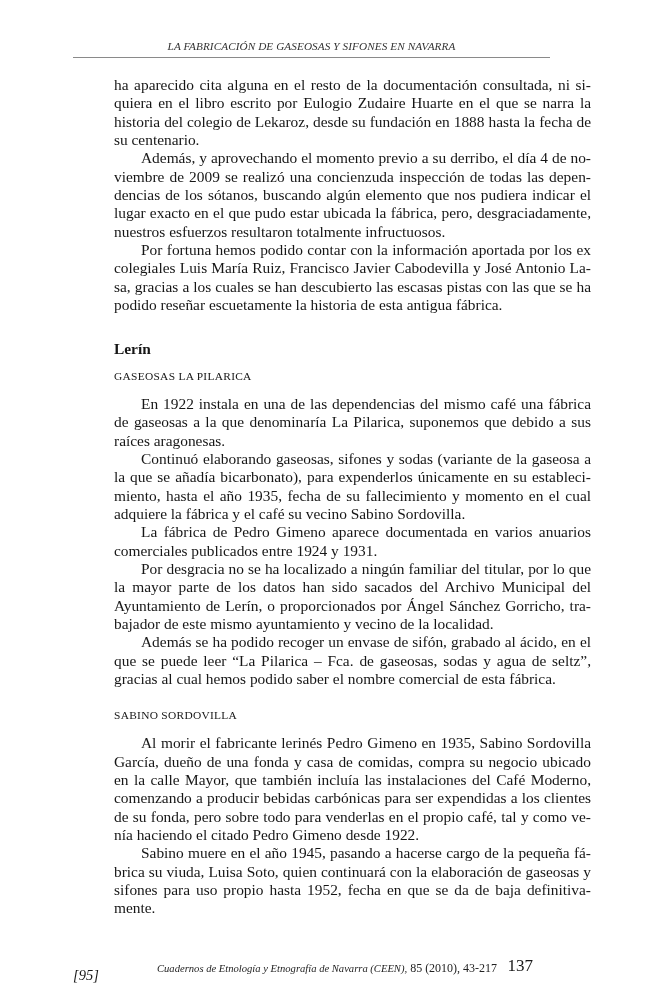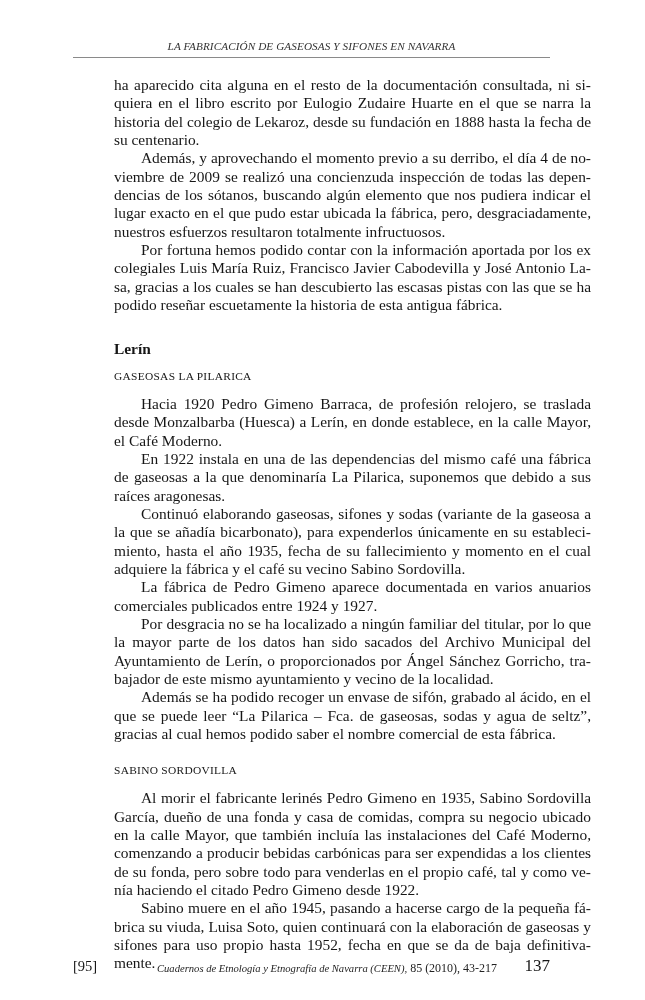--- a/index.html
+++ b/index.html
@@ -11,47 +11,46 @@
   .head-rule { position: absolute; top: 57px; left: 0; width: 477px; height: 0; border-top: 1.6px solid #8a8a8a; }
   .body { position: absolute; top: 76px; left: 0; width: 477px; margin-left: 41px; }
   p { margin: 0; font-size: 15.4px; line-height: 18.35px; text-align: justify; hyphens: manual; }
   p.indent { text-indent: 27px; }
   h2.section { margin: 0; font-size: 15.4px; font-weight: bold; line-height: 18.35px; }
   h3.subsection { margin: 0; font-size: 11.4px; font-weight: normal; letter-spacing: 0.3px; line-height: 18px; text-transform: uppercase; }
   .gap-lg { height: 26px; }
   .gap-sm { height: 8px; }
   .gap-sub { height: 10px; }
   .footer { position: absolute; top: 956px; left: 0; width: 477px; height: 20px; }
-  .folio-left { position: absolute; left: 0; top: 2px; font-size: 14.5px; }
+  .folio-left { position: absolute; left: 0; top: 11px; font-size: 14.5px; font-style: italic; }
   .journal { position: absolute; left: 84px; top: 5px; font-size: 10.6px; font-style: italic; color: #222; white-space: nowrap; }
   .journal .roman { font-style: normal; font-size: 12px; }
-  .page-num { position: absolute; right: 0; top: 0; font-size: 17px; }
+  .page-num { position: absolute; right: 17px; top: 0; font-size: 17px; }
 </style>
 </head>
 <body>
 
 <div class="page">
   <div class="running-head">LA FABRICACIÓN DE GASEOSAS Y SIFONES EN NAVARRA</div>
   <div class="head-rule"></div>
 
   <div class="body">
     <p>ha aparecido cita alguna en el resto de la documentación consultada, ni si­quiera en el libro escrito por Eulogio Zudaire Huarte en el que se narra la historia del colegio de Lekaroz, desde su fundación en 1888 hasta la fecha de su centenario.</p>
     <p class="indent">Además, y aprovechando el momento previo a su derribo, el día 4 de no­viembre de 2009 se realizó una concienzuda inspección de todas las depen­dencias de los sótanos, buscando algún elemento que nos pudiera indicar el lugar exacto en el que pudo estar ubicada la fábrica, pero, desgraciadamente, nuestros esfuerzos resultaron totalmente infructuosos.</p>
     <p class="indent">Por fortuna hemos podido contar con la información aportada por los ex colegiales Luis María Ruiz, Francisco Javier Cabodevilla y José Antonio La­sa, gracias a los cuales se han descubierto las escasas pistas con las que se ha podido reseñar escuetamente la historia de esta antigua fábrica.</p>
 
     <div class="gap-lg"></div>
     <h2 class="section">Lerín</h2>
     <div class="gap-sm"></div>
     <h3 class="subsection">GASEOSAS LA PILARICA</h3>
     <div class="gap-sub"></div>
 
-    <p class="indent">Hacia 1920 Pedro Gimeno Barraca, de profesión relojero, se traslada des­de Monzalbarba (Huesca) a Lerín, en donde establece, en la calle Mayor, el Café Moderno.</p>
     <p class="indent">En 1922 instala en una de las dependencias del mismo café una fábrica de gaseosas a la que denominaría La Pilarica, suponemos que debido a sus raí­ces aragonesas.</p>
     <p class="indent">Continuó elaborando gaseosas, sifones y sodas (variante de la gaseosa a la que se añadía bicarbonato), para expenderlos únicamente en su estableci­miento, hasta el año 1935, fecha de su fallecimiento y momento en el cual adquiere la fábrica y el café su vecino Sabino Sordovilla.</p>
-    <p class="indent">La fábrica de Pedro Gimeno aparece documentada en varios anuarios co­merciales publicados entre 1924 y 1927.</p>
+    <p class="indent">La fábrica de Pedro Gimeno aparece documentada en varios anuarios co­merciales publicados entre 1924 y 1931.</p>
     <p class="indent">Por desgracia no se ha localizado a ningún familiar del titular, por lo que la mayor parte de los datos han sido sacados del Archivo Municipal del Ayuntamiento de Lerín, o proporcionados por Ángel Sánchez Gorricho, tra­bajador de este mismo ayuntamiento y vecino de la localidad.</p>
     <p class="indent">Además se ha podido recoger un envase de sifón, grabado al ácido, en el que se puede leer “La Pilarica – Fca. de gaseosas, sodas y agua de seltz”, gra­cias al cual hemos podido saber el nombre comercial de esta fábrica.</p>
 
     <div class="gap-lg" style="height:18px"></div>
     <h3 class="subsection">SABINO SORDOVILLA</h3>
     <div class="gap-sub"></div>
 
     <p class="indent">Al morir el fabricante lerinés Pedro Gimeno en 1935, Sabino Sordovilla García, dueño de una fonda y casa de comidas, compra su negocio ubicado en la calle Mayor, que también incluía las instalaciones del Café Moderno, comenzando a producir bebidas carbónicas para ser expendidas a los clientes de su fonda, pero sobre todo para venderlas en el propio café, tal y como ve­nía haciendo el citado Pedro Gimeno desde 1922.</p>
     <p class="indent">Sabino muere en el año 1945, pasando a hacerse cargo de la pequeña fá­brica su viuda, Luisa Soto, quien continuará con la elaboración de gaseosas y sifones para uso propio hasta 1952, fecha en que se da de baja definitiva­mente.</p>
   </div>

